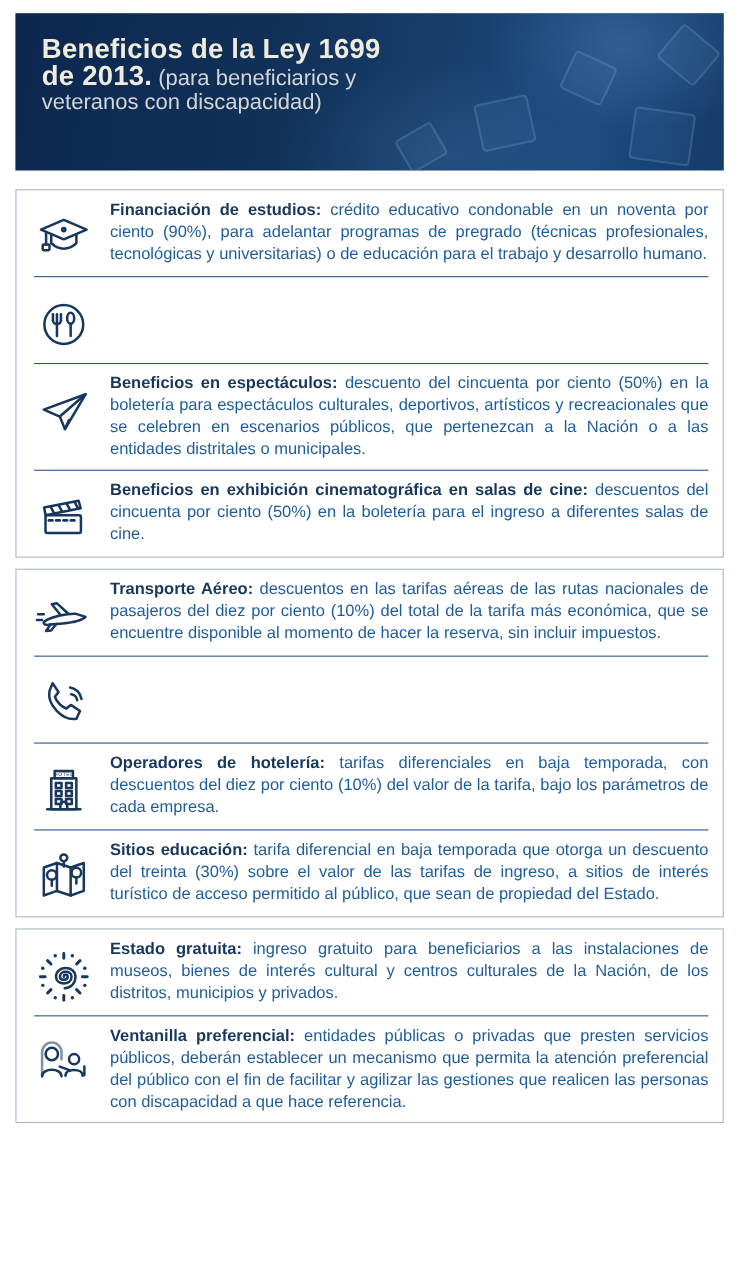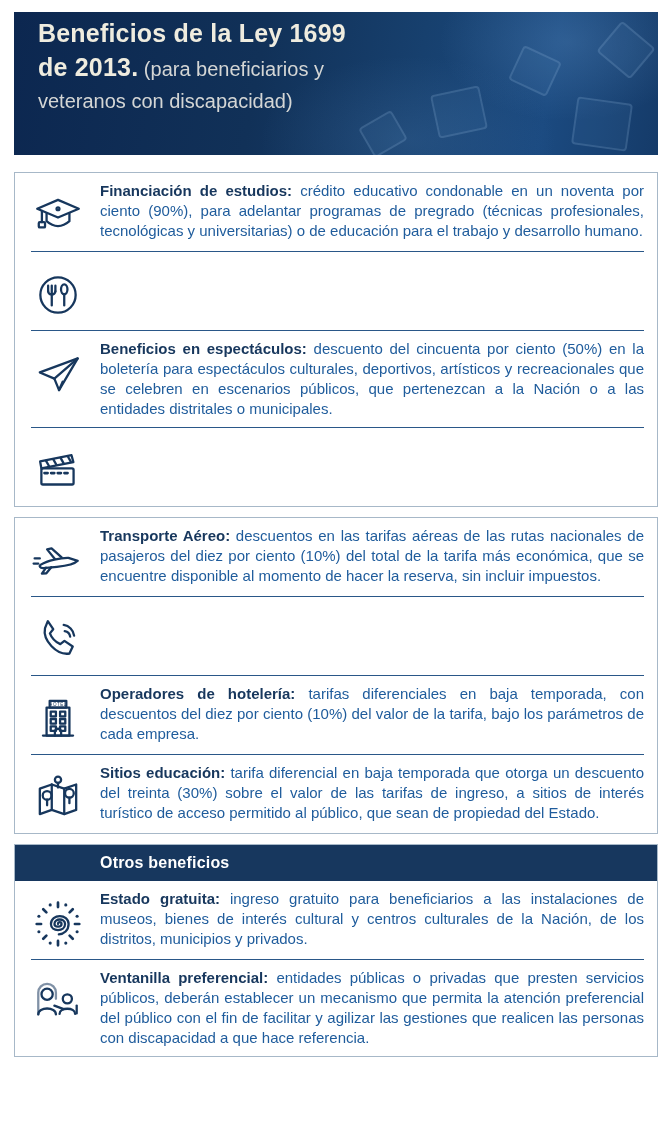--- a/index.html
+++ b/index.html
@@ -33,22 +33,22 @@
     position:absolute;width:260px;height:160px;right:-40px;top:-50px;
     background:radial-gradient(ellipse at center,rgba(120,170,220,0.22),rgba(120,170,220,0) 70%);
   }
   .banner .glow2{
     position:absolute;width:300px;height:170px;right:100px;bottom:-70px;
     background:radial-gradient(ellipse at center,rgba(100,150,205,0.17),rgba(100,150,205,0) 70%);
   }
   .banner-text{
     position:relative;
     width:312px;
-    padding:6px 0 0 24px;
-    line-height:31px;
+    padding:23px 0 0 24px;
+    line-height:21px;
   }
   .banner-title{
     font-size:25px;
     font-weight:bold;
     color:#efecdf;
     letter-spacing:0.2px;
   }
   .banner-sub{
     font-size:20px;
     color:#d4d6d5;
@@ -163,20 +163,21 @@
       <div class="divider"></div>
       <div class="item">
         <div class="icon-cell">
           <svg viewBox="0 0 52 52">
             <rect x="10" y="23.5" width="31" height="15.5" rx="1.5"></rect>
             <path d="M10 23.5 L8.8 16.8 L39 10.8 L40.8 17.4 Z"></path>
             <path d="M14.5 16.2 l2.8 5 M21.5 14.8 l2.8 5 M28.5 13.4 l2.8 5 M35.5 12 l2.8 5"></path>
             <path d="M13 28 h25" stroke-dasharray="3 3.4" stroke-width="2.6"></path>
           </svg>
         </div>
+        <p class="item-text"><b>Beneficios en exhibición cinematográfica en salas de cine:</b><span> descuentos del cincuenta por ciento (50%) en la boletería para el ingreso a diferentes salas de cine.</span></p>
       </div>
     </section>
     <section class="panel">
       <div class="item">
         <div class="icon-cell">
           <svg viewBox="0 0 52 52">
             <path d="M9.5 29.5 C16 25.5 29 22.8 36 23 L45 25.8 C41.5 29.6 33 30.8 25 31.6 L12 32.8 C8.5 33 7.5 30.8 9.5 29.5 Z"></path>
             <path d="M23 24 L15.5 14.8 L19.8 13.8 L29.5 22.6"></path>
             <path d="M14.5 32.4 L10.5 38.2 L14.8 37.8 L19.5 32"></path>
             <path d="M3.5 23.5 h5 M2.5 28.5 h4.5"></path>
@@ -224,23 +225,20 @@
             <circle cx="37" cy="21.5" r="4.2"></circle>
             <path d="M37 25.7 v5.3"></path>
             <circle cx="26" cy="8.5" r="3"></circle>
             <path d="M26 11.5 v4.5"></path>
           </svg>
         </div>
         <p class="item-text"><b>Sitios educación:</b><span> tarifa diferencial en baja temporada que otorga un descuento del treinta (30%) sobre el valor de las tarifas de ingreso, a sitios de interés turístico de acceso permitido al público, que sean de propiedad del Estado.</span></p>
       </div>
     </section>
     <section class="panel">
-      <div class="panel-header">
-        <span>Otros beneficios</span>
-      </div>
       <div class="item">
         <div class="icon-cell">
           <svg viewBox="0 0 52 52">
             <path d="M26 26 c0 -2.4 3.4 -2.4 3.4 0 c0 3.4 -6.8 3.4 -6.8 0 c0 -5.8 10.2 -5.8 10.2 0 c0 7.8 -13.6 7.8 -13.6 0 c0 -10.2 17 -10.2 17 0 c0 6.2 -4.6 9.8 -9.4 10"></path>
             <path d="M26 5.5 v4.2 M26 42.3 v4.2 M5.5 26 h4.2 M42.3 26 h4.2 M11.8 11.8 l3 3 M37.2 37.2 l3 3 M40.2 11.8 l-3 3 M14.8 37.2 l-3 3" stroke-width="2.6"></path>
             <g fill="#17375d" stroke="none">
               <circle cx="18.5" cy="7.6" r="1.5"></circle>
               <circle cx="33.5" cy="7.6" r="1.5"></circle>
               <circle cx="7.6" cy="18.5" r="1.5"></circle>
               <circle cx="7.6" cy="33.5" r="1.5"></circle>

